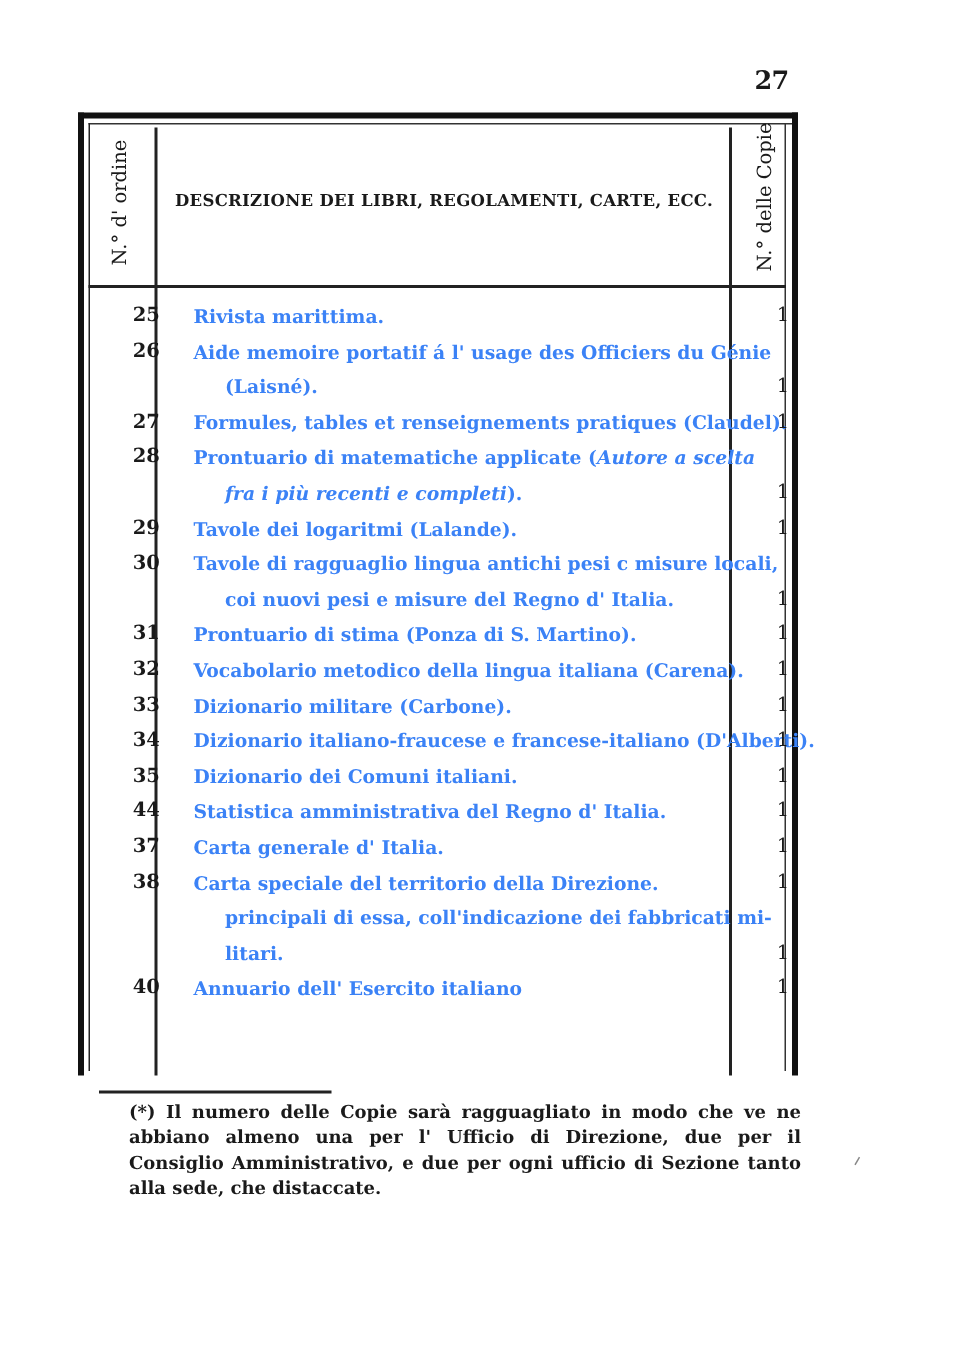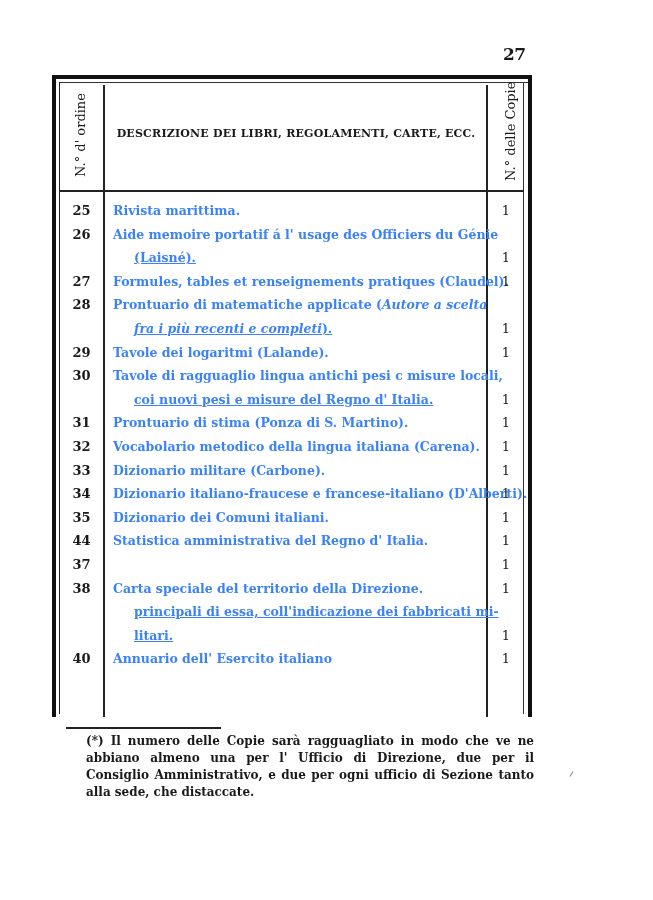--- a/index.html
+++ b/index.html
@@ -49,36 +49,36 @@
       transform-origin: left top; transform: rotate(-90deg); white-space: nowrap;
     }
     .head-left { left: 21px; top: 102px; }
     .head-right { left: 451px; top: 106px; }
     .head-title {
       position: absolute; left: 52px; top: 52px; width: 384px; text-align: center;
       font-size: 11px; font-weight: bold; letter-spacing: 0.2px;
       font-family: "DejaVu Serif", serif;
     }
     .rows {
-      position: absolute; left: 0; top: 124px; width: 480px;
+      position: absolute; left: 0; top: 124px; width: 480px; padding-left: 16px;
     }
     .row { position: relative; width: 480px; }
     .line {
       position: relative; height: 23.6px; line-height: 23.6px; font-size: 12.5px;
       font-family: "DejaVu Serif", serif; font-weight: bold;
     }
     .num {
       position: absolute; left: 8px; width: 43px; text-align: center;
       font-size: 13px; font-weight: bold;
     }
     .desc {
       position: absolute; left: 61px; width: 368px; white-space: nowrap; overflow: visible;
       color: #3b82f6;
     }
-    .desc.cont { left: 82px; text-decoration: underline; }
+    .desc.cont { left: 82px; }
     .desc em { font-style: italic; }
     .copies {
       position: absolute; left: 438px; width: 32px; text-align: center;
       font-weight: normal; font-size: 13px;
     }
     .foot-rule {
       position: absolute; left: 66px; top: 727px; width: 155px; height: 2px; background: #222;
     }
     .footnote {
       position: absolute; left: 64px; top: 733px; width: 470px;
@@ -202,20 +202,21 @@
       <div class="row">
         <div class="line">
           <span class="num">44</span>
           <span class="desc">Statistica amministrativa del Regno d' Italia.</span>
           <span class="copies">1</span>
         </div>
       </div>
       <div class="row">
         <div class="line">
           <span class="num">37</span>
+          <span class="desc">Carta generale d' Italia.</span>
           <span class="copies">1</span>
         </div>
       </div>
       <div class="row">
         <div class="line">
           <span class="num">38</span>
           <span class="desc">Carta speciale del territorio della Direzione.</span>
           <span class="copies">1</span>
         </div>
       </div>

